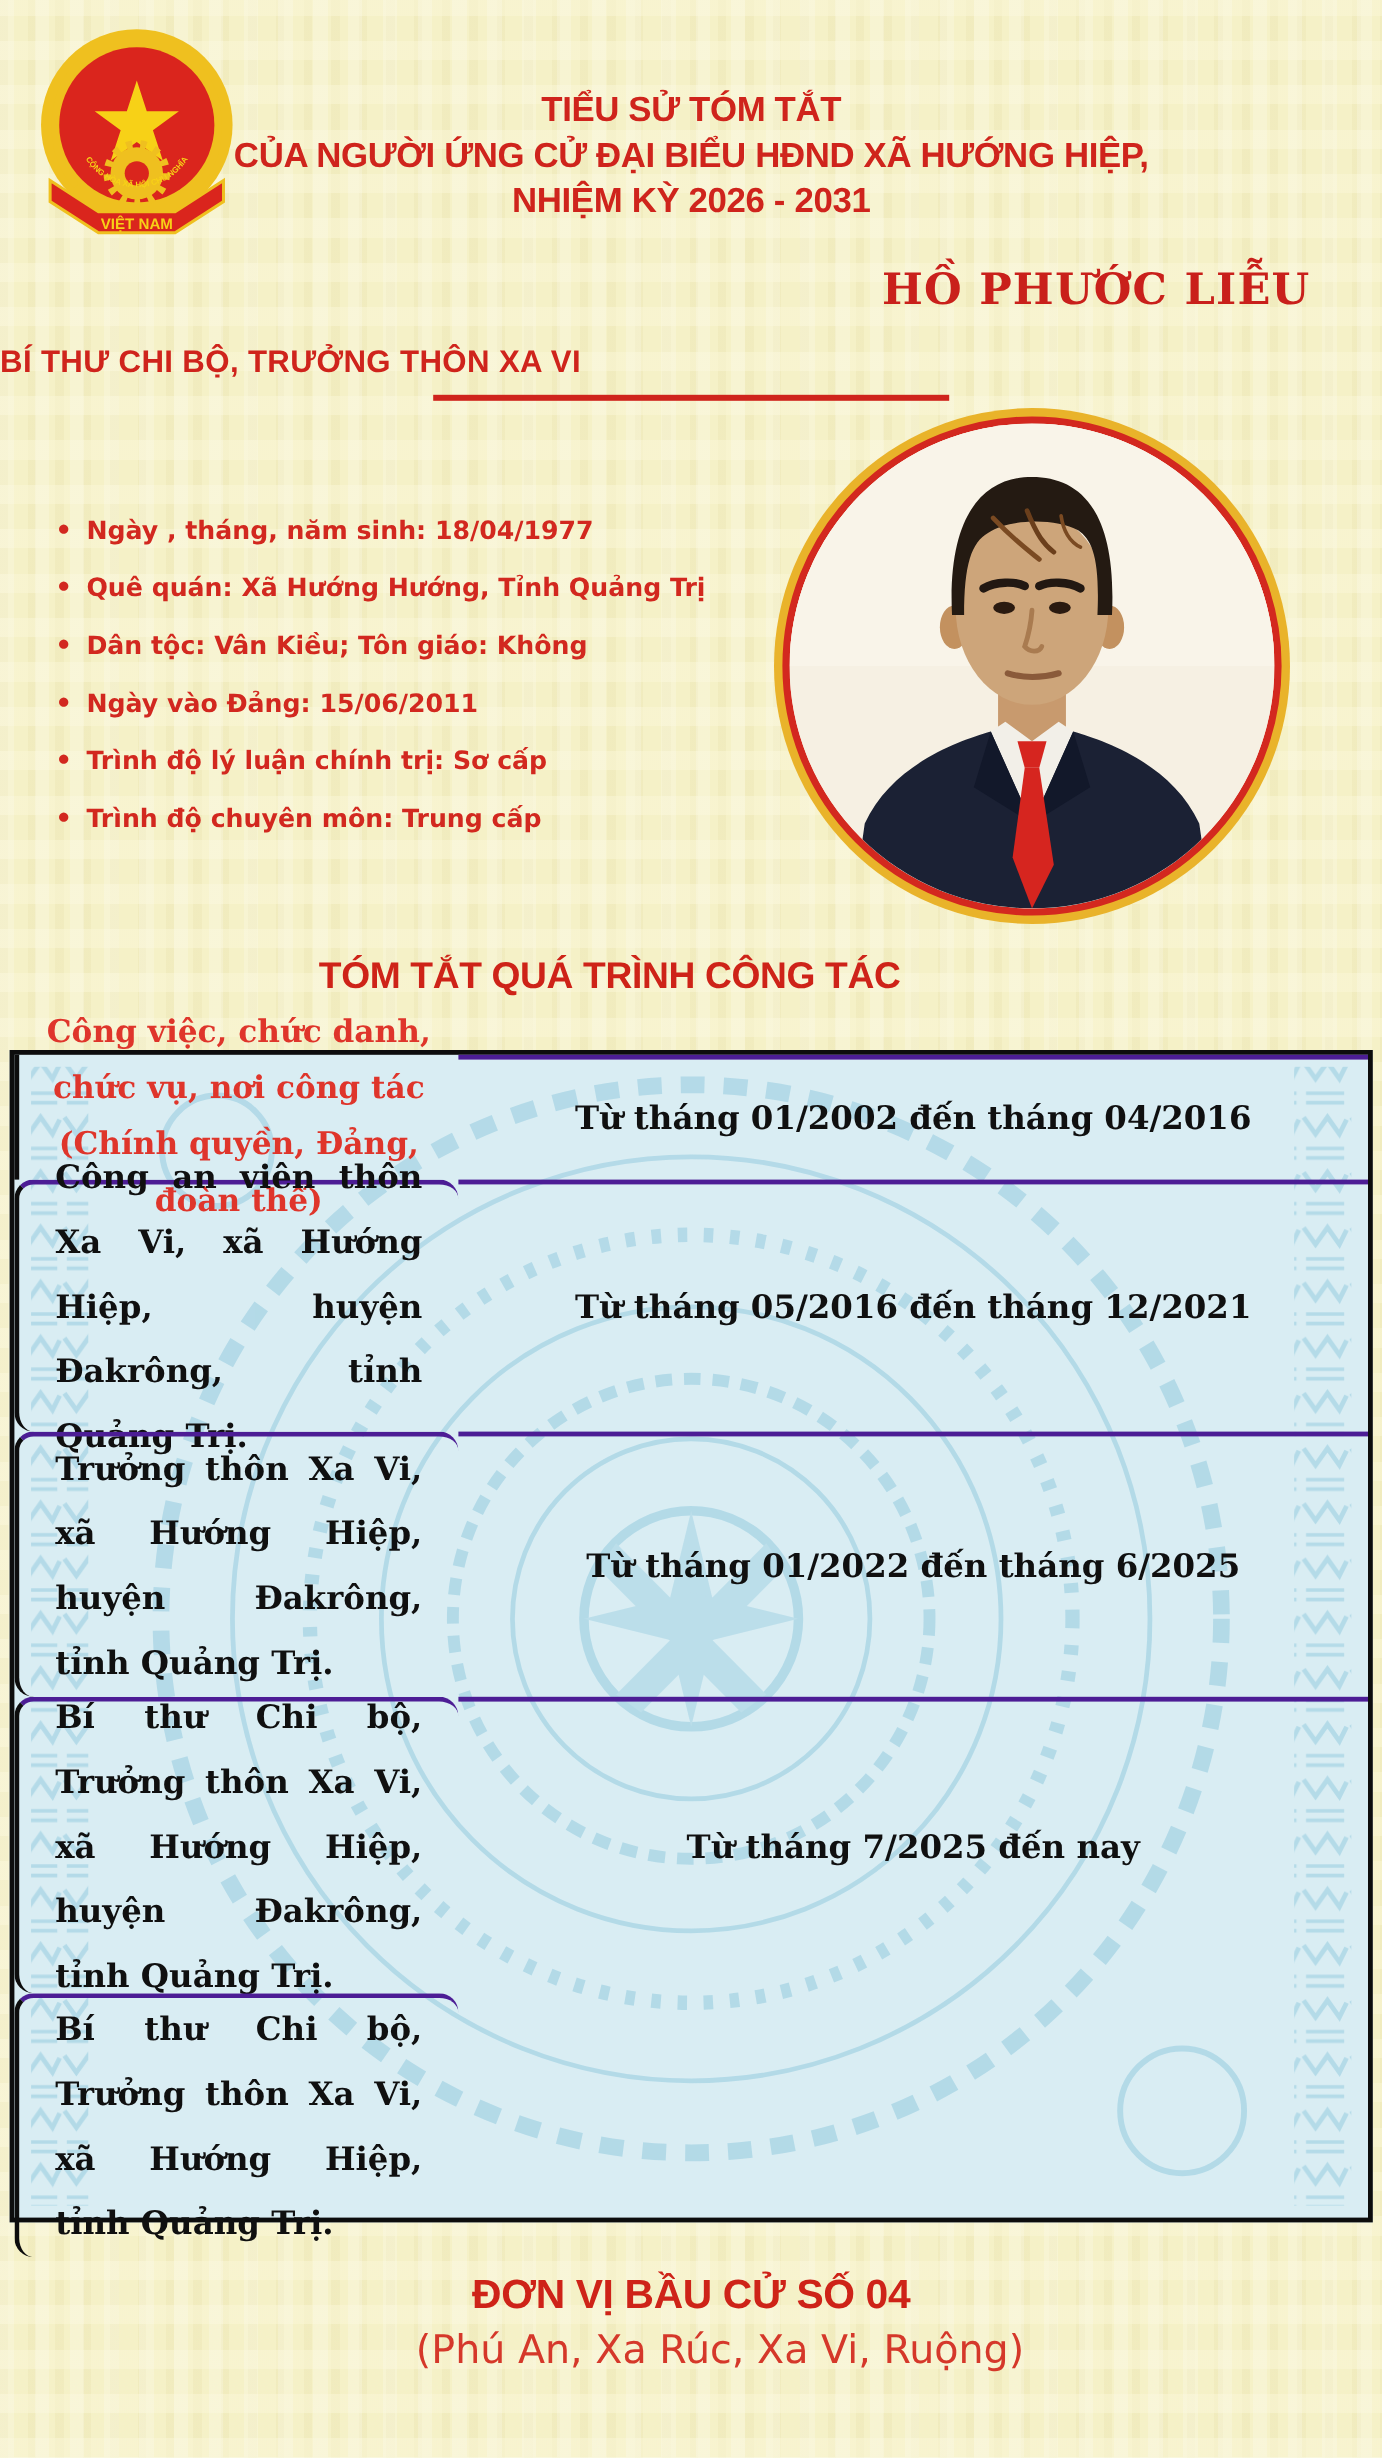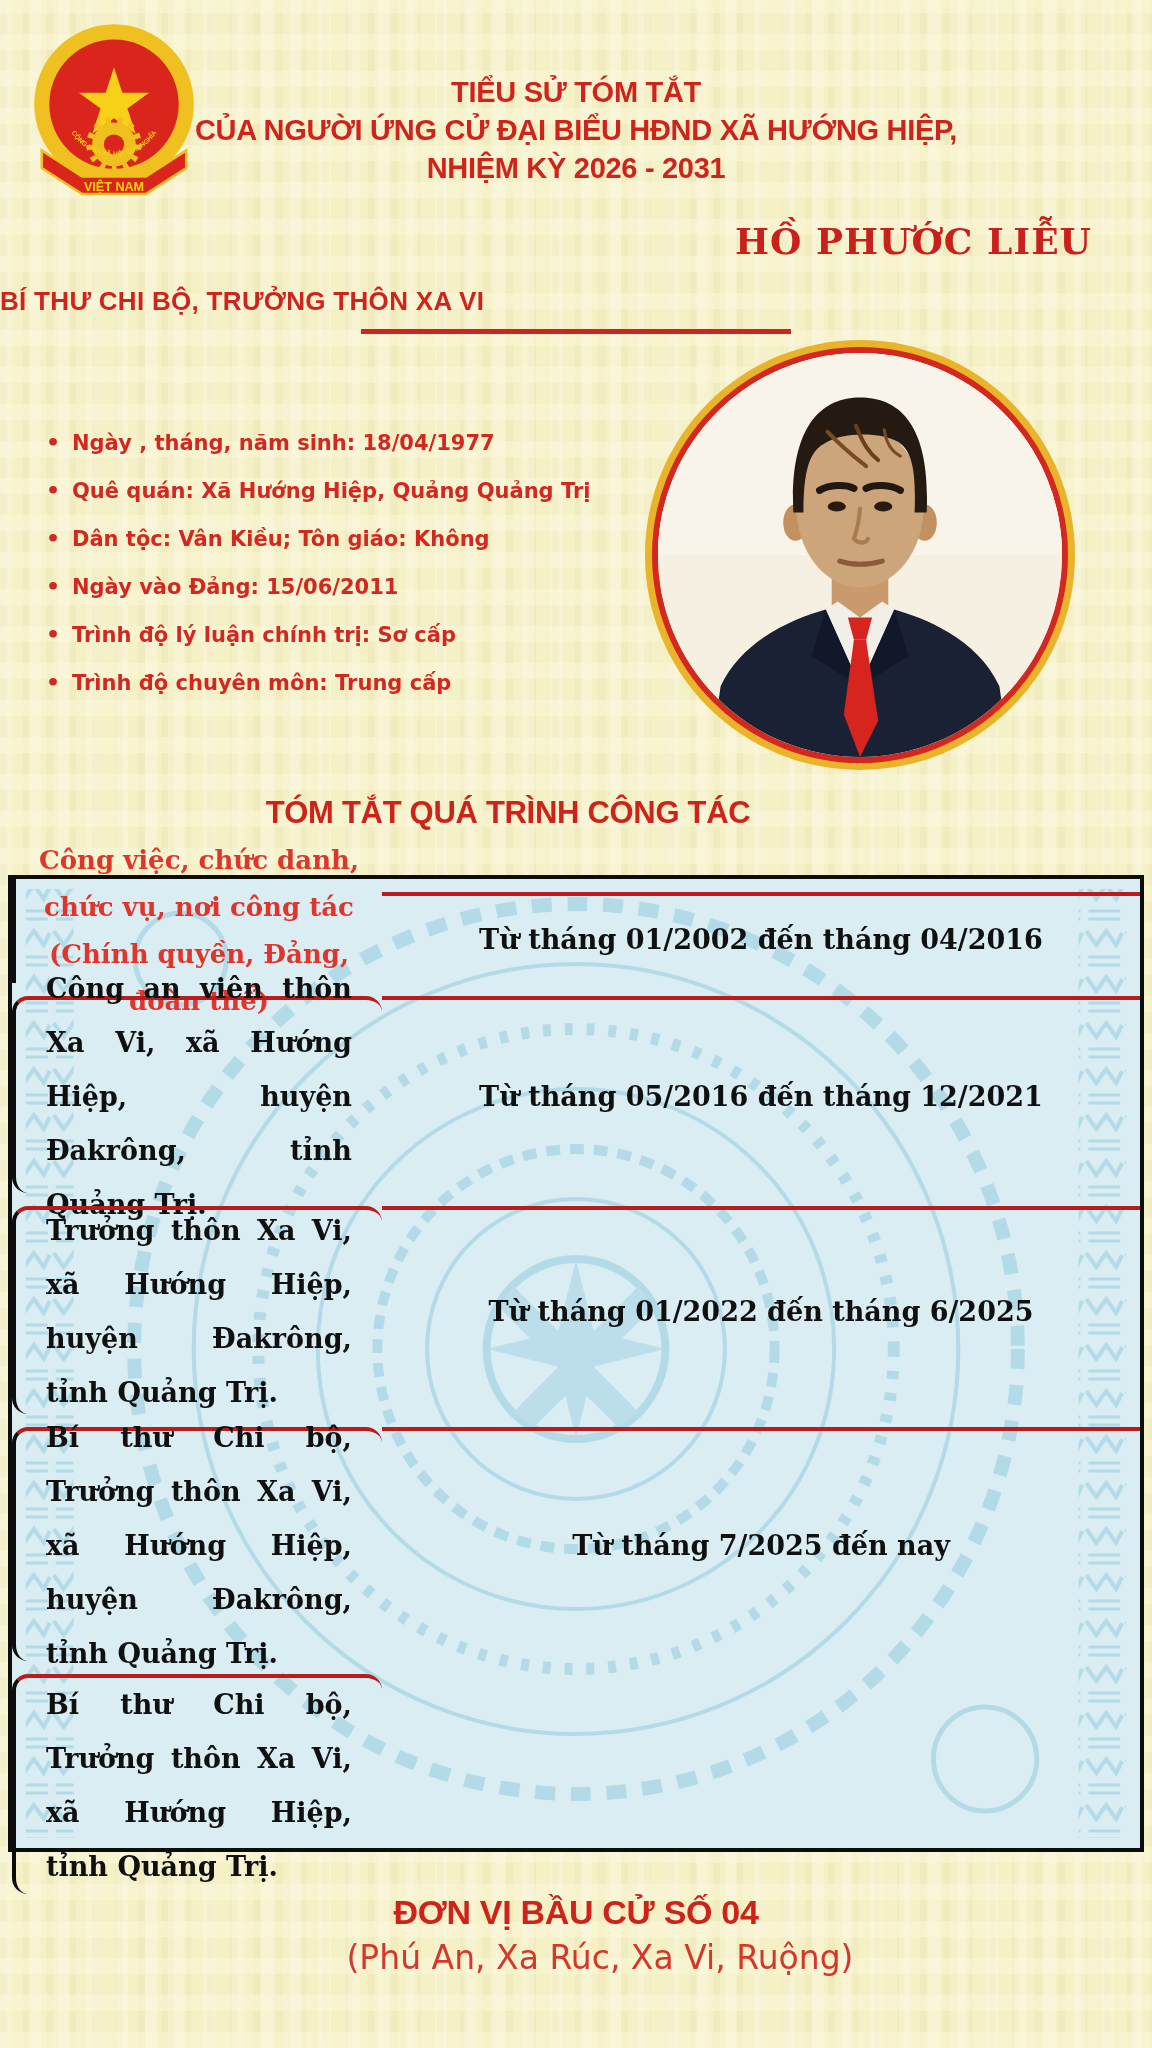--- a/index.html
+++ b/index.html
@@ -35,21 +35,21 @@
   
   .section-title{position:absolute; left:0; top:795px; width:1016px; text-align:center;
                  font-size:31px; font-weight:bold; letter-spacing:-0.3px; color:#ce2318;}
   
   .bio-table{position:absolute; left:8px; top:875px; width:1136px; height:977px; box-sizing:border-box;
              border:4px solid #0d0d0d; background:#d9edf3;
              display:grid; grid-template-columns:370px 1fr; grid-template-rows:104px 210px 221px 247px 1fr;}
   .table-pattern{position:absolute; inset:0; width:100%; height:100%; z-index:0; pointer-events:none;}
   .cell{position:relative; z-index:1; box-sizing:border-box; display:flex; flex-direction:column; justify-content:center;}
   .cell.c2{border-left:4px solid #0d0d0d;}
-  .cell.rt{border-top:4px solid #b91c1c;margin-top:13px;}
+  .cell.rt{border-top:4px solid #4c1d95;}
   .cell-period{align-items:center; text-align:center; padding:0 14px;
                font-family:"DejaVu Serif", serif; font-weight:bold; font-size:27px; line-height:52px; color:#101010;}
   .cell-position{padding:0 30px; font-family:"DejaVu Serif", serif; font-weight:bold; font-size:27px;
                  line-height:54px; color:#101010; text-align:justify;border-radius:16px;}
   .cell-position span{display:inline;}
   .th{color:#df352b; font-family:"DejaVu Serif", serif; font-weight:bold; font-size:26px; line-height:47px; text-align:center;}
   
   .footer-title{position:absolute; left:0; top:1893px; width:1152px; text-align:center;
                 font-size:34px; font-weight:bold; letter-spacing:-0.3px; color:#ce2318;}
   .footer-detail{position:absolute; left:0; top:1938px; width:1152px; text-align:center;
@@ -89,21 +89,21 @@
   <div class="role">BÍ THƯ CHI BỘ, TRƯỞNG THÔN XA VI</div>
   <div class="role-underline"></div>
 
   <ul class="info-list">
     <li class="info-item">
       <span class="bullet-dot">•</span>
       <span>Ngày , tháng, năm sinh: 18/04/1977</span>
       </li>
     <li class="info-item">
       <span class="bullet-dot">•</span>
-      <span>Quê quán: Xã Hướng Hiệp, Quảng Quảng Trị</span>
+      <span>Quê quán: Xã Hướng Hướng, Tỉnh Quảng Trị</span>
       </li>
     <li class="info-item">
       <span class="bullet-dot">•</span>
       <span>Dân tộc: Vân Kiều; Tôn giáo: Không</span>
       </li>
     <li class="info-item">
       <span class="bullet-dot">•</span>
       <span>Ngày vào Đảng: 15/06/2011</span>
       </li>
     <li class="info-item">

